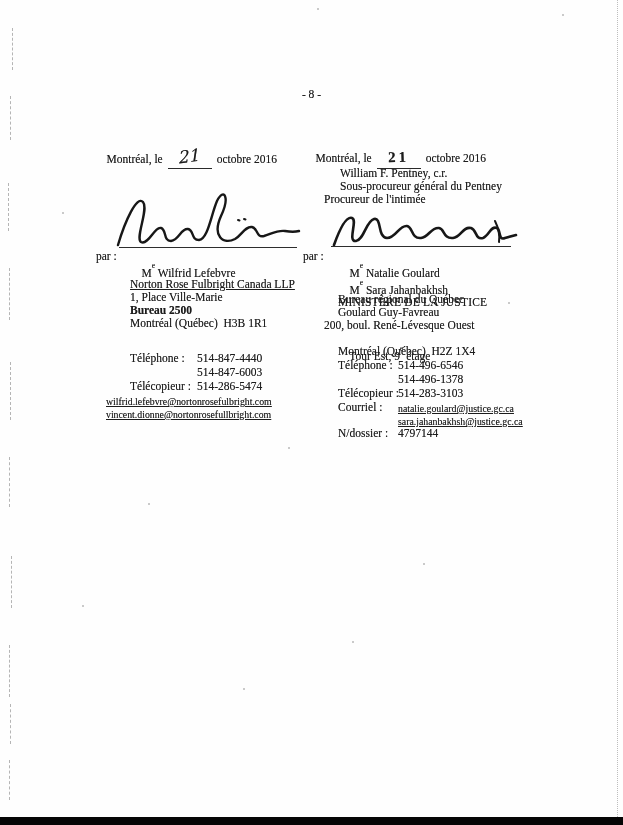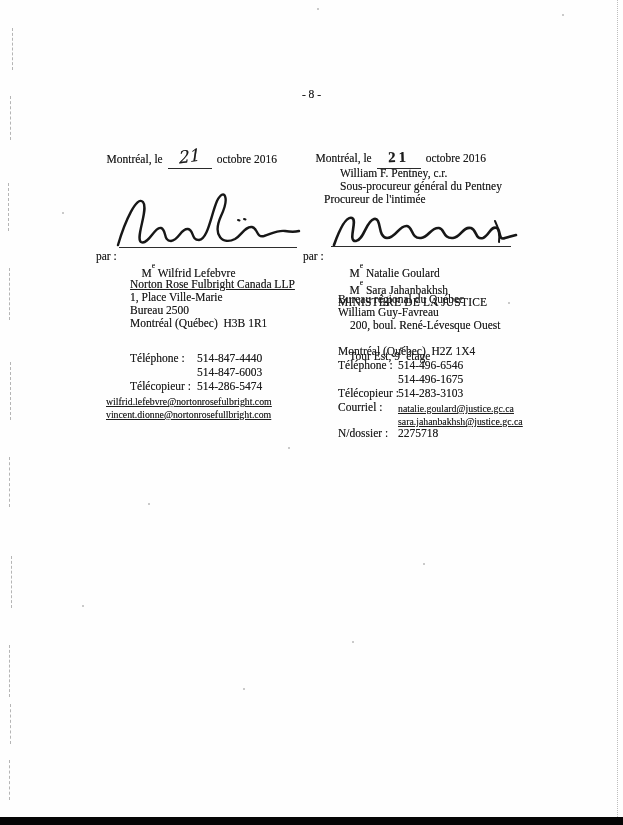--- a/index.html
+++ b/index.html
@@ -94,52 +94,52 @@
   </svg>
   <div class="sigline" style="left:331px; top:246px; width:180px;"></div>
 
   <div class="t" style="left:96px; top:250px;">par :</div>
   <div class="t" style="left:130px; top:249px;">
     <span>M</span><sup class="e">e</sup><span> Wilfrid Lefebvre</span>
   </div>
 
   <div class="t" style="left:130px; top:278px;text-decoration:underline;">Norton Rose Fulbright Canada LLP</div>
   <div class="t" style="left:130px; top:291px;">1, Place Ville-Marie</div>
-  <div class="t" style="left:130px; top:304px;">Bureau 2500</div>
+  <div class="t" style="left:130px; top:304px;font-weight:bold;">Bureau 2500</div>
   <div class="t" style="left:130px; top:317px;">Montréal (Québec)  H3B 1R1</div>
 
   <div class="t" style="left:130px; top:352px;">Téléphone :</div>
   <div class="t" style="left:197px; top:352px;">514-847-4440</div>
   <div class="t" style="left:197px; top:366px;">514-847-6003</div>
   <div class="t" style="left:130px; top:380px;">Télécopieur :</div>
   <div class="t" style="left:197px; top:380px;">514-286-5474</div>
   <div class="t sm u" style="left:106px; top:395px;">wilfrid.lefebvre@nortonrosefulbright.com</div>
   <div class="t sm u" style="left:106px; top:408px;">vincent.dionne@nortonrosefullbright.com</div>
 
   <div class="t" style="left:303px; top:250px;">par :</div>
   <div class="t" style="left:338px; top:249px;">
     <span>M</span><sup class="e">e</sup><span> Natalie Goulard</span>
   </div>
   <div class="t" style="left:338px; top:266px;">
     <span>M</span><sup class="e">e</sup><span> Sara Jahanbakhsh</span>
   </div>
 
   <div class="t caps" style="left:338px; top:268px;margin-top:28px;">MINISTÈRE DE LA JUSTICE</div>
   <div class="t" style="left:338px; top:293px;">Bureau régional du Québec</div>
-  <div class="t" style="left:338px; top:306px;">William Guy-Favreau</div>
-  <div class="t" style="left:350px; top:319px;">200, boul. René-Lévesque Ouest</div>
+  <div class="t" style="left:338px; top:306px;">Goulard Guy-Favreau</div>
+  <div class="t" style="left:324px; top:319px;">200, boul. René-Lévesque Ouest</div>
   <div class="t" style="left:338px; top:332px;">
     <span>Tour Est, 9</span><sup class="e">e</sup><span> étage</span>
   </div>
   <div class="t" style="left:338px; top:345px;">Montréal (Québec)  H2Z 1X4</div>
 
   <div class="t" style="left:338px; top:359px;">Téléphone :</div>
   <div class="t" style="left:398px; top:359px;">514-496-6546</div>
-  <div class="t" style="left:398px; top:373px;">514-496-1675</div>
+  <div class="t" style="left:398px; top:373px;">514-496-1378</div>
   <div class="t" style="left:338px; top:387px;">Télécopieur :</div>
   <div class="t" style="left:398px; top:387px;">514-283-3103</div>
   <div class="t" style="left:338px; top:401px;">Courriel :</div>
   <div class="t sm u" style="left:398px; top:402px;">natalie.goulard@justice.gc.ca</div>
   <div class="t sm u" style="left:398px; top:415px;">sara.jahanbakhsh@justice.gc.ca</div>
   <div class="t" style="left:338px; top:427px;">N/dossier :</div>
-  <div class="t" style="left:398px; top:427px;">2275718</div>
+  <div class="t" style="left:398px; top:427px;">4797144</div>
 
 </div>
 
 </body></html>

